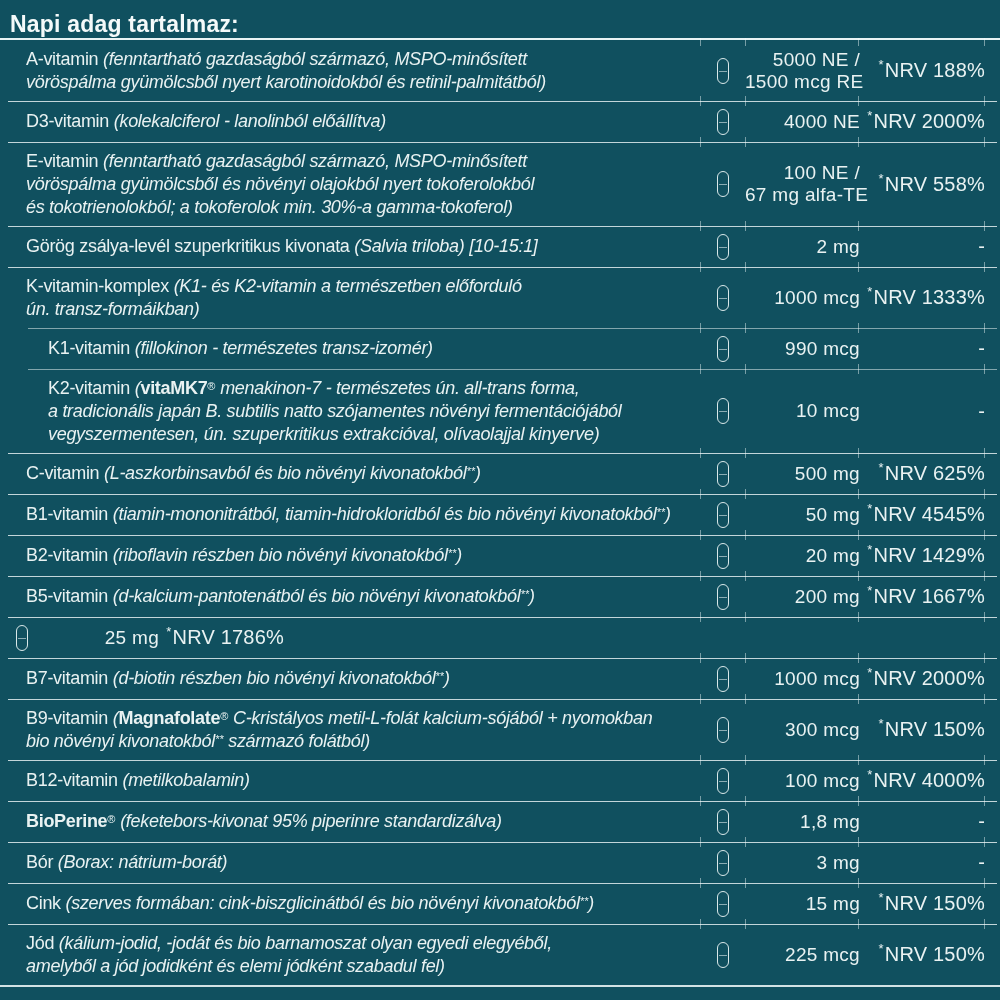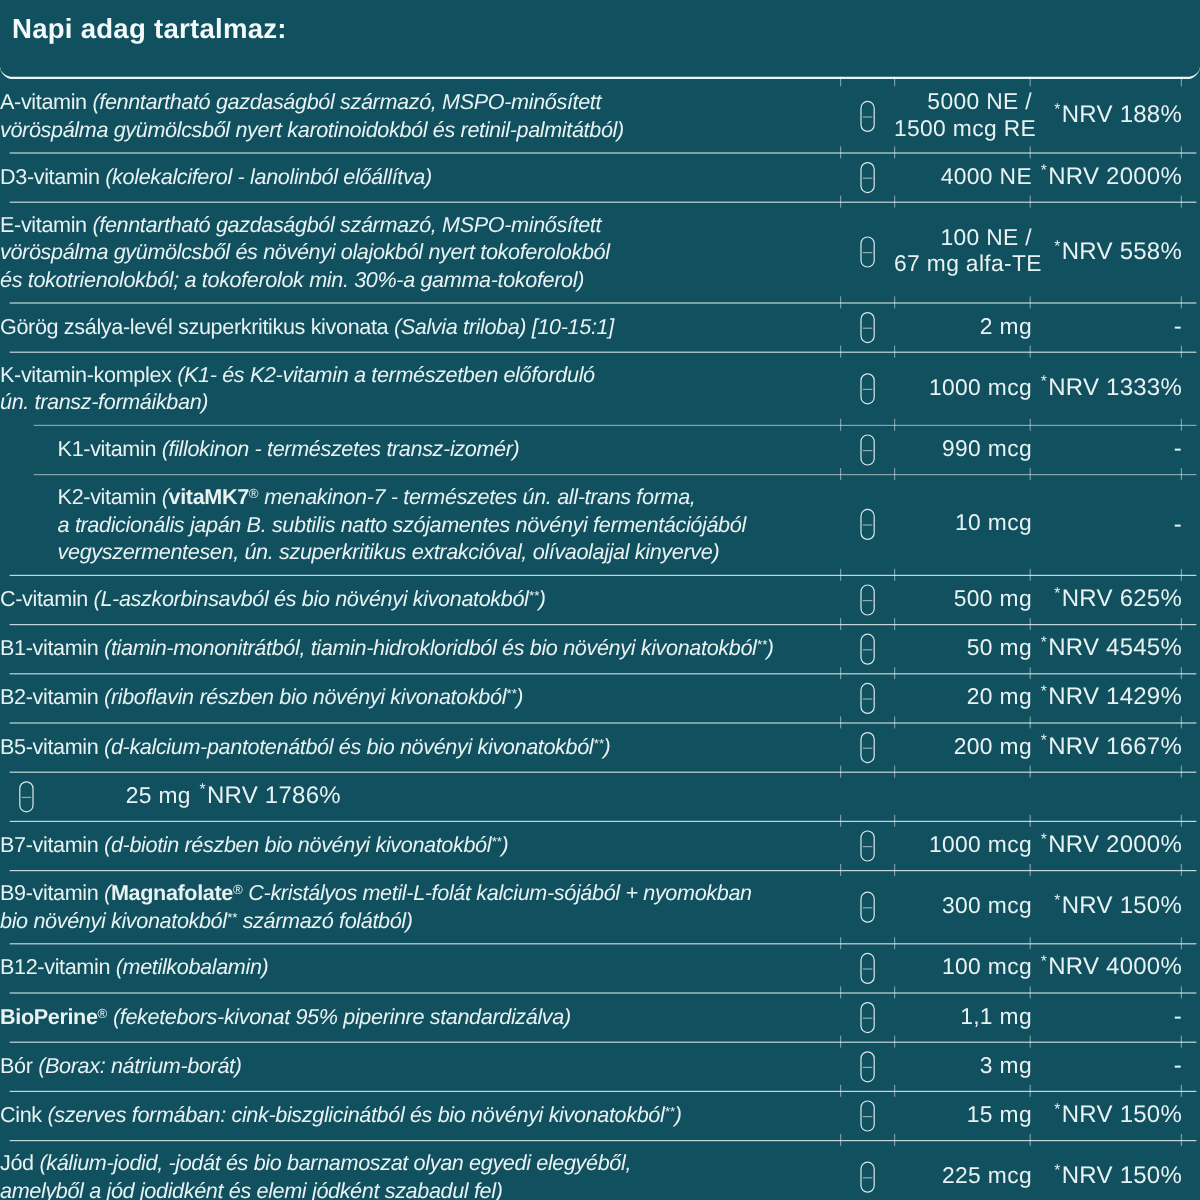--- a/index.html
+++ b/index.html
@@ -4,42 +4,41 @@
 <style>
   html,body{margin:0;padding:0;}
   body{
     width:1000px;height:1000px;overflow:hidden;
     background:#10505F;color:#E9F2F2;
     font-family:"Liberation Sans",sans-serif;
     -webkit-font-smoothing:antialiased;
   }
   .sheet{width:1000px;height:1000px;box-sizing:border-box;}
   .header{
-    box-sizing:border-box;height:66px;
+    box-sizing:border-box;height:40px;
     padding:11px 0 0 10px;
     border-bottom:2px solid rgba(245,252,252,0.95);
-    border-radius:11px;
   }
   .title{font-size:23px;font-weight:bold;letter-spacing:0.2px;color:#F4FAFA;}
   #rows{border-bottom:2px solid rgba(245,252,252,0.85);}
   .row{
     position:relative;display:flex;align-items:center;
     padding:7.5px 0;box-sizing:border-box;
   }
   .row::before{
     content:"";position:absolute;top:0;left:8px;right:3px;height:1px;
     background:rgba(246,252,252,0.78);
   }
   .row:first-child::before{display:none;}
   .row.sub::before{left:28px;background:rgba(246,252,252,0.5);}
   .tick{position:absolute;top:-5px;width:1px;height:10px;background:rgba(246,252,252,0.45);}
   .row:first-child .tick{top:-2px;height:8px;}
   .t1{left:700px}.t2{left:745px}.t3{left:858px}.t4{left:984px}
   .cell-name{
-    flex:1;padding-left:0;padding-right:6px;
+    flex:1;padding-left:26px;padding-right:6px;
     font-size:18px;line-height:23px;letter-spacing:-0.3px;
     white-space:pre;
   }
   .row.sub .cell-name{padding-left:48px;}
   .it{font-style:italic;}
   .bd{font-weight:bold;text-align:center;}
   .sup{font-size:11px;vertical-align:top;position:relative;top:-2px;letter-spacing:0;}
   .cell-capsule{width:44px;display:flex;justify-content:center;align-items:center;}
   .capsule{
     display:block;width:12px;height:26px;box-sizing:border-box;
@@ -272,21 +271,21 @@
 
   <div class="row">
     <span class="tick t1"></span>
     <span class="tick t2"></span>
     <span class="tick t3"></span>
     <span class="tick t4"></span>
     <div class="cell-name"><span class="bd">BioPerine</span><span class="sup">®</span><span> </span><span class="it">(feketebors-kivonat 95% piperinre standardizálva)</span></div>
     <div class="cell-capsule">
       <span class="capsule"></span>
     </div>
-    <div class="cell-amount">1,1 mg</div>
+    <div class="cell-amount">1,8 mg</div>
     <div class="cell-nrv"><span class="star"></span><span class="nrv-text">-</span></div>
   </div>
 
   <div class="row">
     <span class="tick t1"></span>
     <span class="tick t2"></span>
     <span class="tick t3"></span>
     <span class="tick t4"></span>
     <div class="cell-name"><span>Bór </span><span class="it">(Borax: nátrium-borát)</span></div>
     <div class="cell-capsule">

